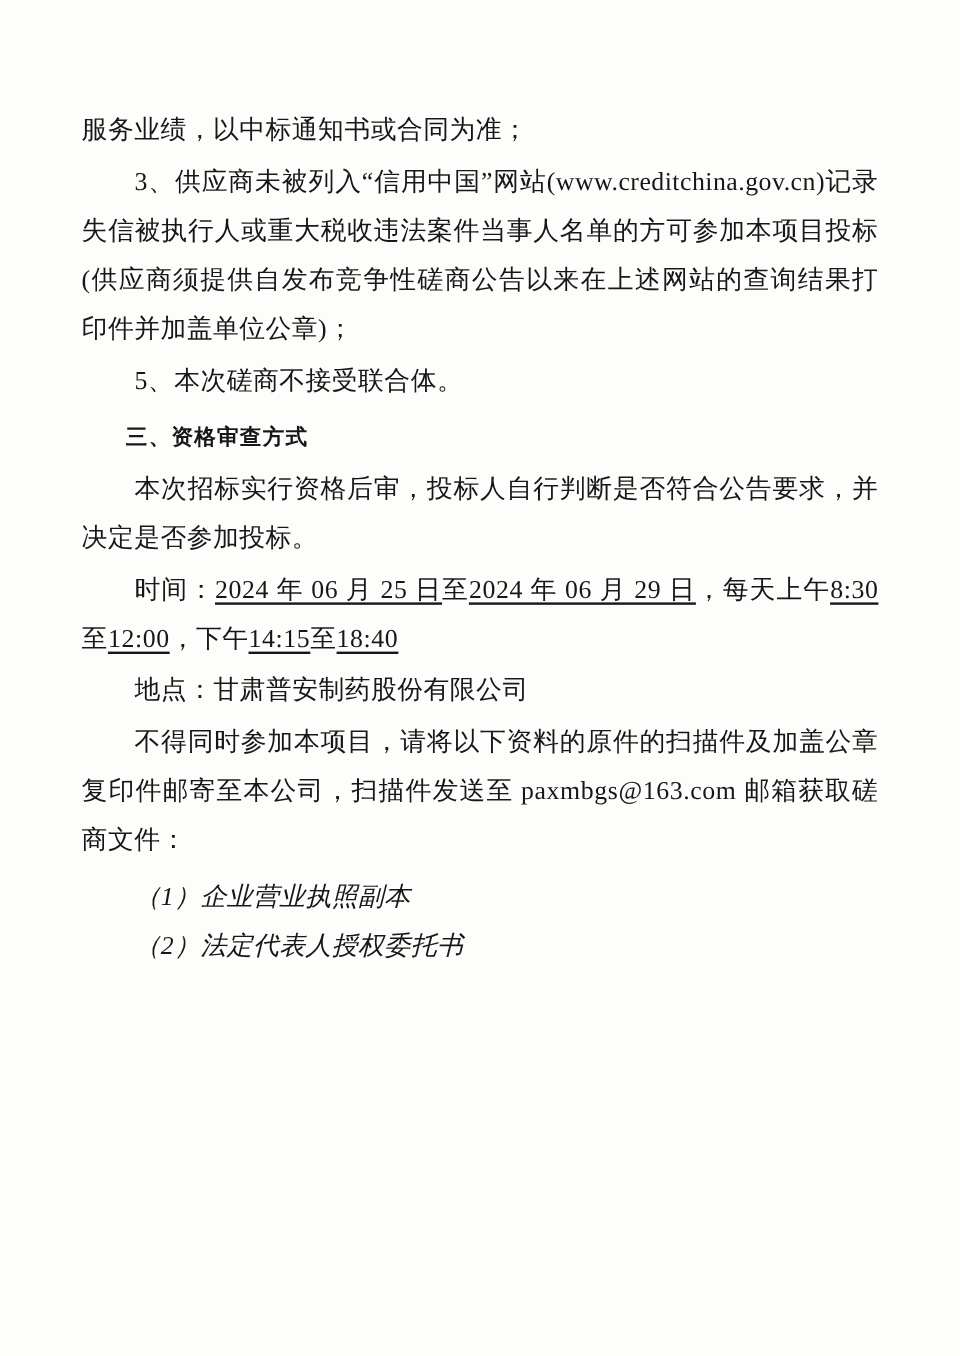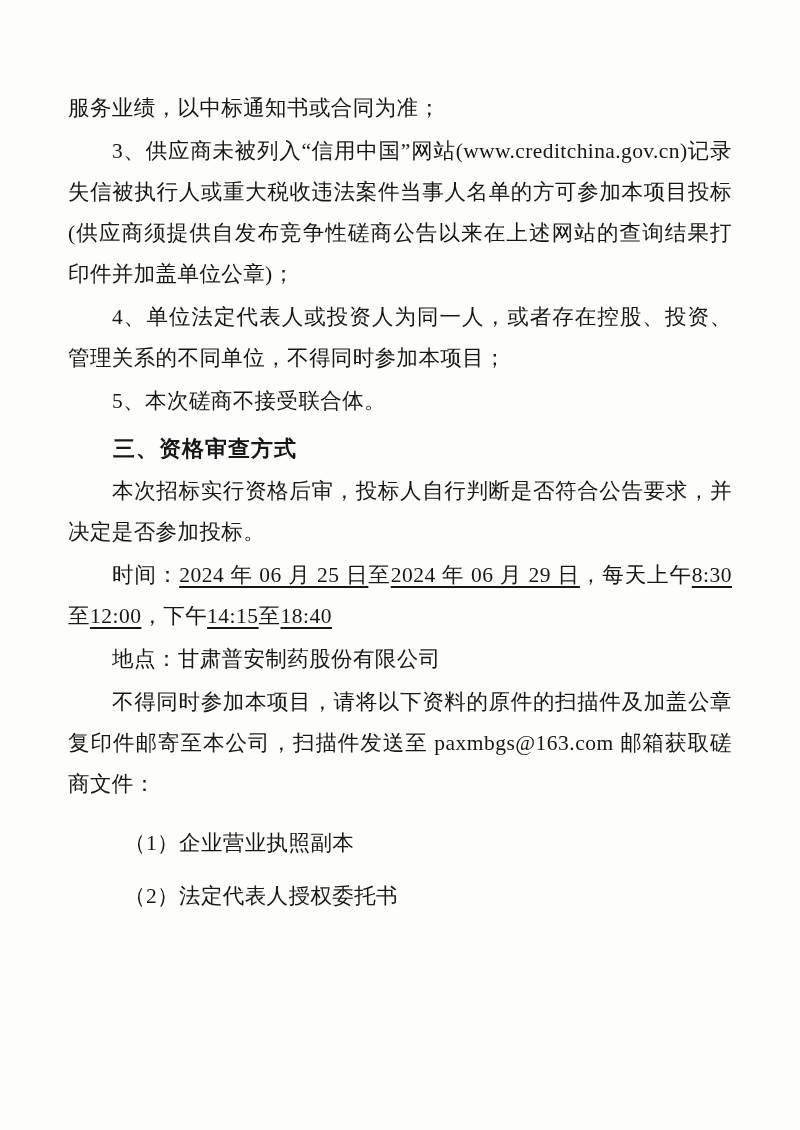--- a/index.html
+++ b/index.html
@@ -34,50 +34,50 @@
     text-align: justify;
     text-justify: inter-ideograph;
     color: #171717;
   }
   .indent {
     text-indent: 2.05em;
   }
   .heading {
     font-weight: bold;
     text-indent: 2.05em;
-    font-size: 22px;
+    font-size: 18px;
     letter-spacing: 1px;
     margin-top: 6px;
   }
   .u {
     text-decoration: underline;
     text-underline-offset: 4px;
   }
   .mono {
     font-family: Liberation Serif, serif;
     letter-spacing: 0.5px;
   }
   .sub-item {
     text-indent: 2.05em;
-    margin: 12px;
+    margin: 0;
     line-height: 41px;
+    font-style: italic;
   }
   .spacer-sm { height: 4px; }
 </style>
 </head>
 <body>
 
 <div class="page">
   <div class="content">
 
     <p>服务业绩，以中标通知书或合同为准；</p>
 
     <p class="indent">3、供应商未被列入“信用中国”网站(www.creditchina.gov.cn)记录失信被执行人或重大税收违法案件当事人名单的方可参加本项目投标(供应商须提供自发布竞争性磋商公告以来在上述网站的查询结果打印件并加盖单位公章)；</p>
 
-    <p class="indent">4、单位法定代表人或投资人为同一人，或者存在控股、投资、管理关系的不同单位，不得同时参加本项目；</p>
 
     <p class="indent">5、本次磋商不接受联合体。</p>
 
     <p class="heading">三、资格审查方式</p>
 
     <p class="indent">本次招标实行资格后审，投标人自行判断是否符合公告要求，并决定是否参加投标。</p>
 
 
     <p class="indent"><span>时间：</span><span class="u mono">2024 年 06 月 25 日</span><span>至</span><span class="u mono">2024 年 06 月 29 日</span><span>，每天上午</span><span class="u mono">8:30</span><span>至</span><span class="u mono">12:00</span><span>，下午</span><span class="u mono">14:15</span><span>至</span><span class="u mono">18:40</span></p>
 

